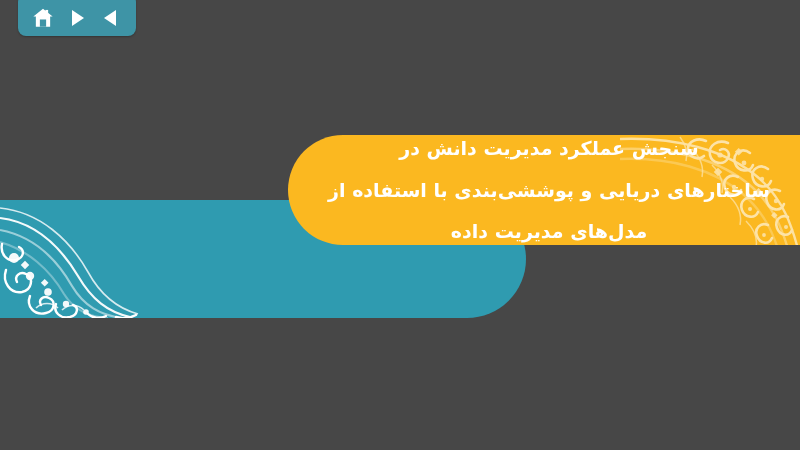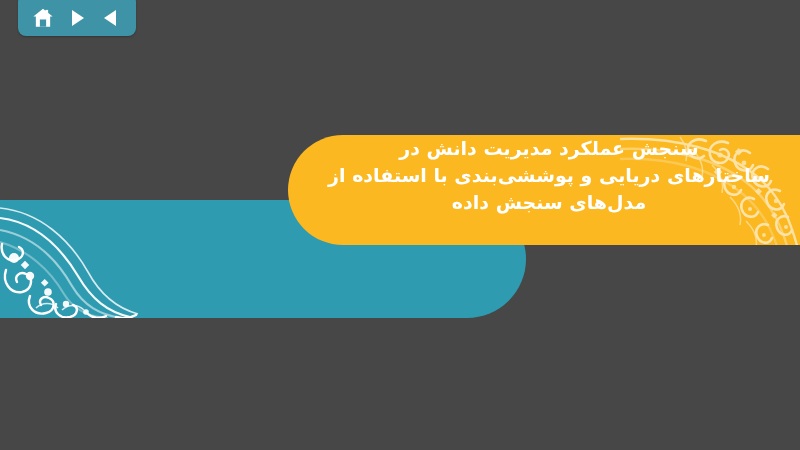--- a/index.html
+++ b/index.html
@@ -95,21 +95,21 @@
   
   #title-block {
     position: absolute;
     left: 288px;
     top: 135px;
     width: 512px;
     height: 110px;
     display: flex;
     flex-direction: column;
     align-items: center;
-    justify-content: flex-start;
+    justify-content: space-between;
     box-sizing: border-box;
     padding: 0 24px 0 34px;
     text-align: center;
     direction: rtl;
     pointer-events: none;
   }
   .title-line {
     color: #ffffff;
     font-size: 19px;
     font-weight: bold;
@@ -223,16 +223,16 @@
         <path d="M110,62 C118,70 122,80 120,90"></path>
         <path d="M126,86 C134,94 138,102 136,112"></path>
         <path d="M60,2 C66,10 68,18 66,26"></path>
       </g>
     </svg>
   </div>
 
   <div id="title-block">
     <div class="title-line">سنجش عملکرد مدیریت دانش در</div>
     <div class="title-line">ساختارهای دریایی و پوششی‌بندی با استفاده از</div>
-    <div class="title-line">مدل‌های سنجش داده</div>
+    <div class="title-line">مدل‌های مدیریت داده</div>
   </div>
 
 </div>
 
 </body></html>

